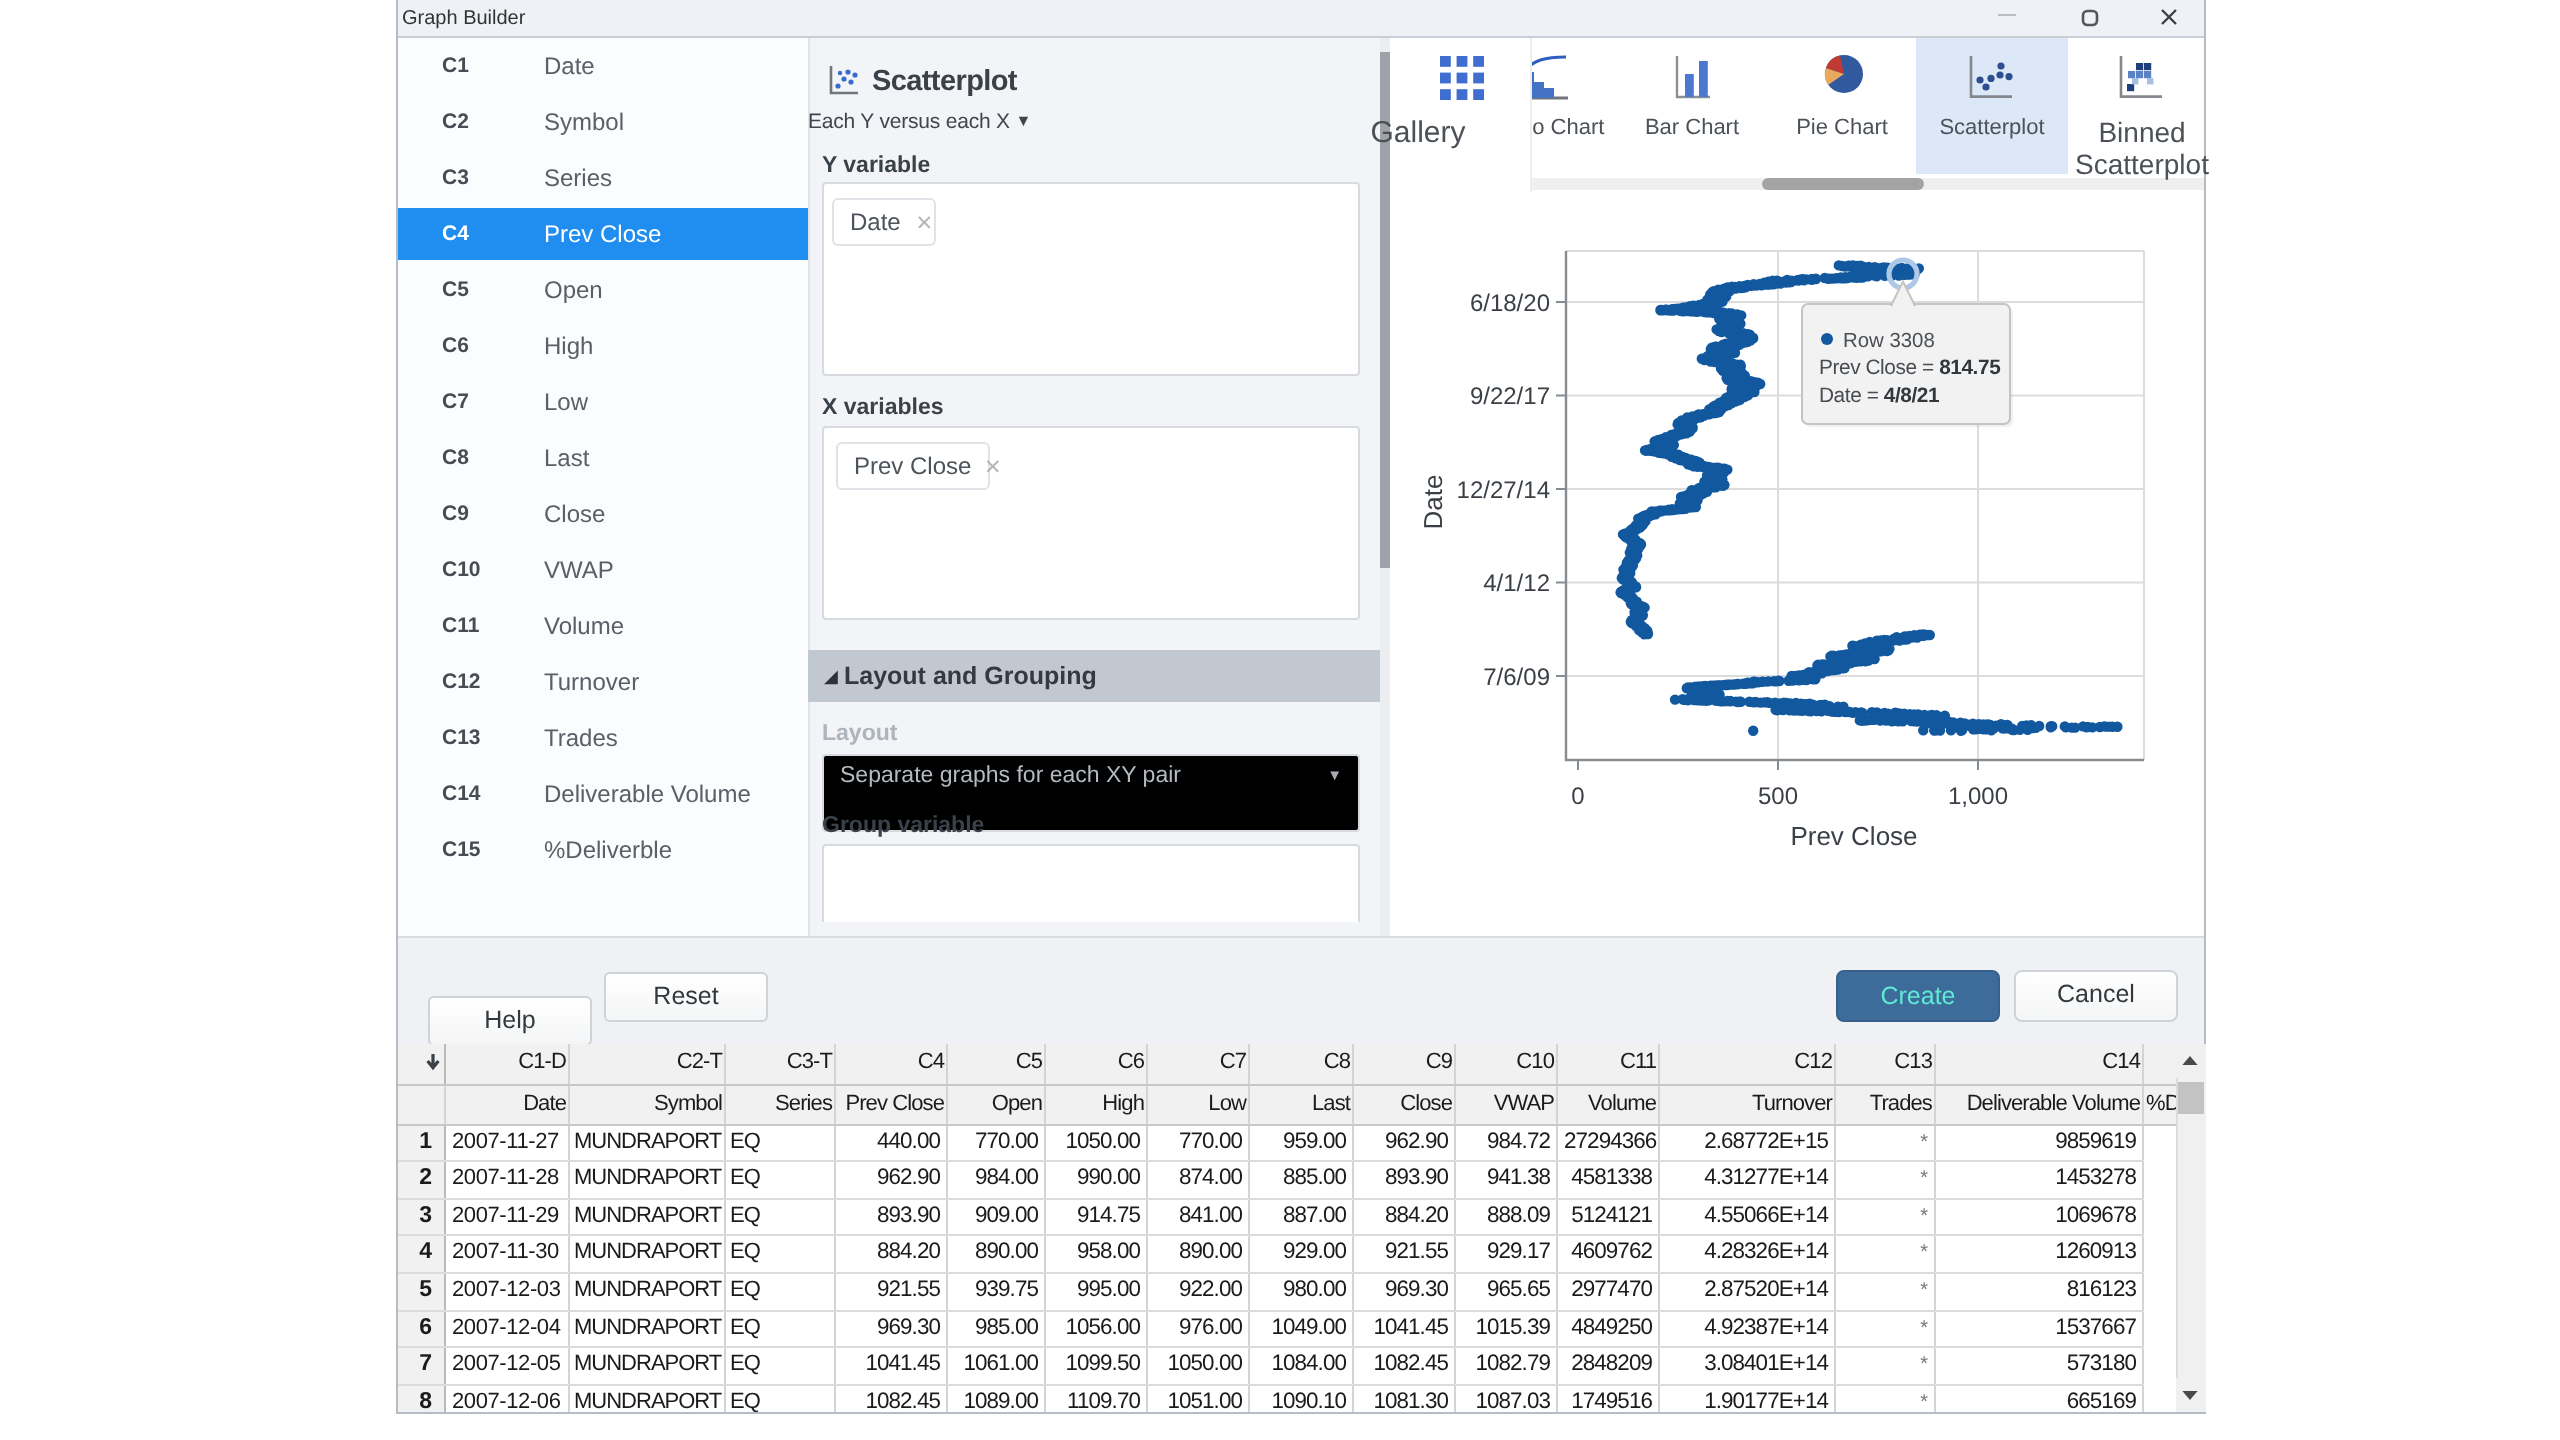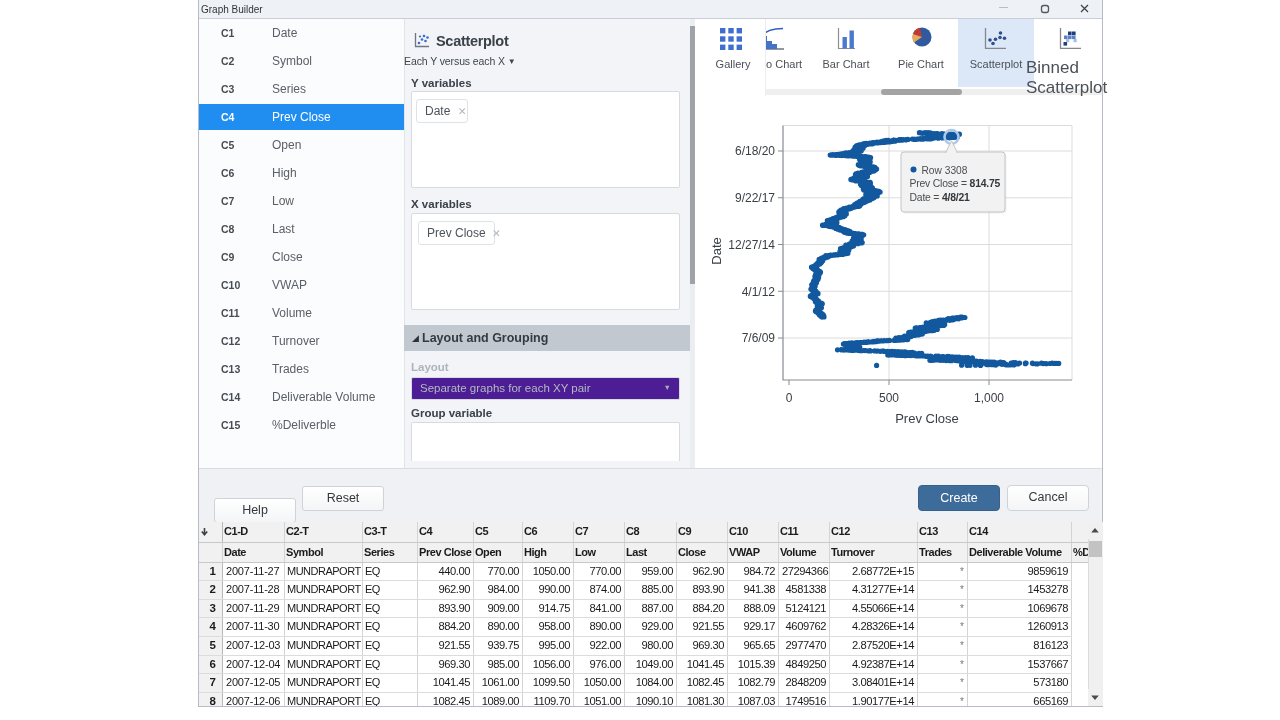--- a/index.html
+++ b/index.html
@@ -34,41 +34,41 @@
       <circle cx="6" cy="11" r="1.3"></circle>
       <circle cx="9" cy="7.5" r="1.3"></circle>
       <circle cx="12.5" cy="9" r="1.3"></circle>
       <circle cx="11" cy="4" r="1.3"></circle>
       <circle cx="14.5" cy="5.5" r="1.3"></circle>
       <circle cx="7" cy="4.5" r="1.1"></circle>
     </g>
 </svg>
 <div class="abs" style="left:436px;top:33px;font-size:14.5px;font-weight:bold;letter-spacing:-0.3px;color:#3a4149">Scatterplot</div>
 <div class="abs" style="left:404px;top:55px;width:274px;text-align:left;font-size:10.5px;letter-spacing:-0.1px;color:#3f464e">Each Y versus each X <span style="font-size:8px;position:relative;top:-1px">▼</span></div>
-<div class="abs" style="left:411px;top:77px;font-size:11.5px;font-weight:bold;color:#3a4149">Y variables</div>
+<div class="abs" style="left:411px;top:77px;font-size:11.5px;font-weight:bold;color:#3a4149">Y variable</div>
 <div class="abs" style="left:411px;top:91px;width:269px;height:97px;background:#fff;border:1px solid #d7dade;border-radius:2px"></div>
 <div class="abs" style="left:416px;top:99px;width:52px;height:24px;background:#fff;border:1px solid #dfe2e6;border-radius:3px;font-size:12px;color:#4d535a;line-height:22px;padding-left:8px;white-space:nowrap">Date <span style="color:#b4b8bd;font-size:10.5px;margin-left:4px">✕</span></div>
 <div class="abs" style="left:411px;top:198px;font-size:11.5px;font-weight:bold;color:#3a4149">X variables</div>
 <div class="abs" style="left:411px;top:213px;width:269px;height:97px;background:#fff;border:1px solid #d7dade;border-radius:2px"></div>
 <div class="abs" style="left:418px;top:221px;width:77px;height:24px;background:#fff;border:1px solid #dfe2e6;border-radius:3px;font-size:12px;color:#4d535a;line-height:22px;padding-left:8px;white-space:nowrap">Prev Close <span style="color:#b4b8bd;font-size:10.5px;margin-left:3px">✕</span></div>
 <div class="abs" style="left:404px;top:325px;width:286px;height:26px;background:#c2c8cf;color:#343a41;font-size:12.5px;font-weight:bold;line-height:26px;padding-left:18px"><span style="position:absolute;left:8px;top:0;font-size:9px;font-weight:normal;color:#2c3238">◢</span>Layout and Grouping</div>
 <div class="abs" style="left:411px;top:361px;font-size:11.5px;font-weight:bold;color:#aeb4bb">Layout</div>
-<div class="abs" style="left:411px;top:377px;width:269px;height:23px;background:#4c1d95;border:1px solid #d7dade;border-radius:2px;font-size:11.5px;color:#b4bac1;line-height:21px;padding-left:8px">Separate graphs for each XY pair<span style="position:absolute;right:8px;top:-1px;color:#a6acb2;font-size:7.5px">▼</span></div>
+<div class="abs" style="left:411px;top:377px;width:269px;height:39px;background:#000000;border:1px solid #d7dade;border-radius:2px;font-size:11.5px;color:#b4bac1;line-height:21px;padding-left:8px">Separate graphs for each XY pair<span style="position:absolute;right:8px;top:-1px;color:#a6acb2;font-size:7.5px">▼</span></div>
 <div class="abs" style="left:411px;top:407px;font-size:11.5px;font-weight:bold;color:#3a4149">Group variable</div>
 <div class="abs" style="left:411px;top:422px;width:269px;height:39px;background:#fff;border:1px solid #d7dade;border-radius:2px 2px 0 0;border-bottom:none"></div>
 
 <div class="abs" id="gallery" style="left:695px;top:19px;width:407px;height:77px;background:#fff"></div>
 
 <div class="abs" style="left:766px;top:89px;width:336px;height:6px;background:#efefef"></div>
 <div class="abs" style="left:881px;top:89px;width:81px;height:6px;background:#a3a3a3;border-radius:3px"></div>
 
 <div class="abs" style="left:199px;top:468px;width:903px;height:54px;background:#f0f1f4;border-top:1px solid #d9dce1"></div>
 <div class="abs btn" style="left:214px;top:498px;width:82px;height:25px">Help</div>
 <div class="abs btn" style="left:302px;top:486px;width:82px;height:25px">Reset</div>
-<div class="abs" style="left:918px;top:485px;width:82px;height:26px;background:#3e6c9a;border:1px solid #36618c;border-radius:4px;color:#ffffff;font-size:12.5px;text-align:center;line-height:24px">Create</div>
+<div class="abs" style="left:918px;top:485px;width:82px;height:26px;background:#3e6c9a;border:1px solid #36618c;border-radius:4px;color:#5eead4;font-size:12.5px;text-align:center;line-height:24px">Create</div>
 <div class="abs btn" style="left:1007px;top:485px;width:82px;height:26px;border-radius:4px">Cancel</div>
 
 <style>.btn{background:linear-gradient(#ffffff,#f4f5f6);border:1px solid #cfd3d8;border-radius:3px;color:#33383e;font-size:12.5px;text-align:center;line-height:23px}</style>
 <div class="abs" style="left:221px;top:27px;font-size:10.5px;font-weight:bold;color:#474d54">C1</div>
 <div class="abs" style="left:272px;top:26px;font-size:12px;color:#5a6068">Date</div>
 <div class="abs" style="left:221px;top:55px;font-size:10.5px;font-weight:bold;color:#474d54">C2</div>
 <div class="abs" style="left:272px;top:54px;font-size:12px;color:#5a6068">Symbol</div>
 <div class="abs" style="left:221px;top:83px;font-size:10.5px;font-weight:bold;color:#474d54">C3</div>
 <div class="abs" style="left:272px;top:82px;font-size:12px;color:#5a6068">Series</div>
 <div class="abs" style="left:199px;top:104px;width:205px;height:26px;background:#1f8ef0"></div>
@@ -110,21 +110,21 @@
       <rect x="9.3" y="1" width="5.4" height="5.4"></rect>
       <rect x="17.6" y="1" width="5.4" height="5.4"></rect>
  <rect x="1" y="9.3" width="5.4" height="5.4"></rect>
       <rect x="9.3" y="9.3" width="5.4" height="5.4"></rect>
       <rect x="17.6" y="9.3" width="5.4" height="5.4"></rect>
  <rect x="1" y="17.6" width="5.4" height="5.4"></rect>
       <rect x="9.3" y="17.6" width="5.4" height="5.4"></rect>
       <rect x="17.6" y="17.6" width="5.4" height="5.4"></rect>
     </g>
   </svg>
-<div class="abs" style="left:688px;top:58px;width:90px;text-align:center;font-size:11px;color:#4b5157">Gallery</div>
+<div class="abs" style="left:664px;top:58px;width:90px;text-align:center;font-size:15px;color:#4b5157">Gallery</div>
 <svg class="abs" style="left:834px;top:26px" width="25" height="25" viewBox="0 0 25 25">
  <path d="M4.5 2v20.5H21" fill="none" stroke="#8a8f95" stroke-width="1.2"></path>
  <g fill="#4b79cf">
       <rect x="8.5" y="11" width="4.4" height="11.5"></rect>
       <rect x="15.5" y="4.5" width="4.4" height="18"></rect>
     </g>
   </svg>
 <div class="abs" style="left:801px;top:58px;width:90px;text-align:center;font-size:11px;color:#4b5157">Bar Chart</div>
 <svg class="abs" style="left:912px;top:27px" width="20" height="20" viewBox="0 0 20 20">
  <circle cx="10" cy="10" r="9.5" fill="#31599e"></circle>
@@ -154,21 +154,21 @@
         <rect x="5" y="9.5" width="3.6" height="3.6"></rect>
         <rect x="9" y="9.5" width="3.6" height="3.6"></rect>
         <rect x="13" y="9.5" width="3.6" height="3.6"></rect>
       </g>
  <g fill="#a8bfe2">
         <rect x="7" y="13" width="3.2" height="3.2"></rect>
         <rect x="14.5" y="13" width="3.2" height="3.2"></rect>
       </g>
     </g>
   </svg>
-<div class="abs" style="left:1026px;top:58px;width:90px;text-align:left;font-size:17px;color:#4b5157">Binned<br>Scatterplot</div>
+<div class="abs" style="left:1026px;top:58px;width:90px;text-align:center;font-size:14px;color:#4b5157">Binned<br>Scatterplot</div>
 <svg class="abs" style="left:695px;top:96px" width="407" height="372" viewBox="0 0 407 372">
 <g stroke="#dcdcdc" stroke-width="1">
 <path d="M88 29.5H377"></path>
 <path d="M88 55H377"></path>
 <path d="M88 101.75H377"></path>
 <path d="M88 148.5H377"></path>
 <path d="M88 195.25H377"></path>
 <path d="M88 242H377"></path>
 <path d="M194 29.5V284"></path>
       <path d="M294 29.5V284"></path>
@@ -209,21 +209,21 @@
 <rect x="251.4" y="55.8" width="10.2" height="1.8" fill="#f2f2f2"></rect>
 <circle cx="218.5" cy="73.5" r="3" fill="#12589f"></circle>
 <text x="226.5" y="77.5" font-size="10.2" fill="#4a4f54">Row 3308</text>
 <text x="214.5" y="91" font-size="10.4" letter-spacing="-0.2" fill="#484d52">Prev Close = <tspan font-weight="bold" fill="#33383d">814.75</tspan></text>
 <text x="214.5" y="105" font-size="10.4" letter-spacing="-0.2" fill="#484d52">Date = <tspan font-weight="bold" fill="#33383d">4/8/21</tspan></text>
 </svg>
 <style>
 #tbl{position:absolute;left:199px;top:522px;width:890px;height:184px;overflow:hidden;font-size:11.5px;color:#1b1b1b}
 #tbl table{border-collapse:collapse;table-layout:fixed;width:889.5px}
 #tbl td{border-right:1px solid #d4d4d4;border-bottom:1px solid #dcdcdc;padding:0 3px;white-space:nowrap;overflow:hidden;height:17.6px;line-height:17.6px;background:#fff}
-#tbl tr.hdr td{background:#f1f1f2;font-weight:bold;text-align:left;border-bottom:1px solid #c8c8c8;height:19.2px;line-height:19.2px;letter-spacing:-0.45px;font-size:11px;padding:0 1px}
+#tbl tr.hdr td{background:#f1f1f2;font-weight:normal;text-align:right;border-bottom:1px solid #c8c8c8;height:19.2px;line-height:19.2px;letter-spacing:-0.45px;font-size:11px;padding:0 1px}
 #tbl td.num{background:#f1f1f2;text-align:right;font-weight:bold;padding-right:6px;border-right:1px solid #b9b9b9}
 #tbl td.r{text-align:right;letter-spacing:-0.45px;font-size:11.2px}
 #tbl td.sym{font-size:11px;letter-spacing:-0.5px;padding:0 2px}
 #tbl td.date{font-size:11px;letter-spacing:-0.2px}
 #tbl td.ast{text-align:right;color:#777;font-size:10px}
 </style>
 <div id="tbl">
     <table>
       <colgroup>
 <col style="width:23.5px">

